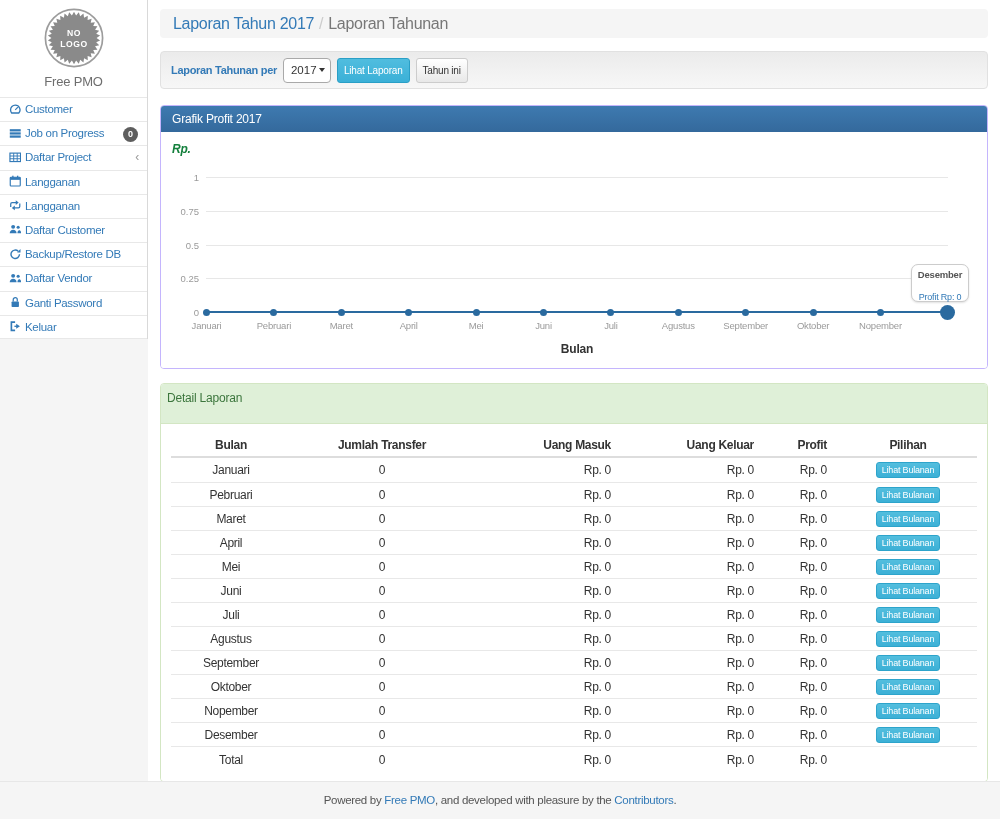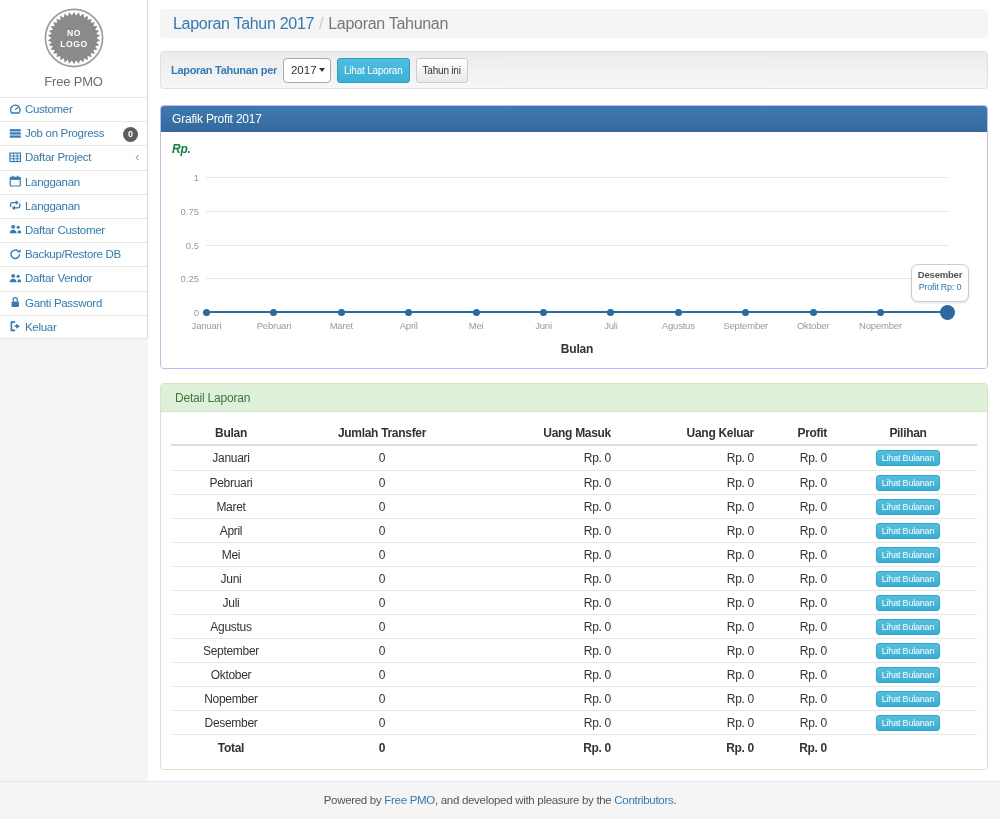--- a/index.html
+++ b/index.html
@@ -39,30 +39,30 @@
   .chart-body { position:relative; height:236px; background:#fff; border-radius:0 0 3px 3px; }
   .rp-label { position:absolute; left:11px; top:10px; font-weight:bold; font-size:12px; color:#15803d;font-style:italic; }
   .gridline { position:absolute; height:1px; background:#e7e7e7; }
   .ytick { position:absolute; left:0; width:38px; text-align:right; font-size:9.5px; color:#9a9a9a; letter-spacing:0; }
   .cline { position:absolute; height:2px; background:#2a6a9f; }
   .dot { position:absolute; border-radius:50%; background:#2a6a9f; }
   .xtick { position:absolute; text-align:center; font-size:9.5px; color:#9a9a9a; letter-spacing:-0.2px; }
   .xlabel { position:absolute; text-align:center; font-weight:bold; font-size:12px; color:#333; }
   .tooltip { position:absolute; background:#fff; border:1px solid #ccc; border-radius:7px; box-shadow:0 1px 2px rgba(0,0,0,.12); text-align:center; padding-top:4px; }
   .tooltip .tt { font-size:9.5px; font-weight:bold; color:#555; letter-spacing:-0.2px; }
-  .tooltip .tv { font-size:9px; color:#337ab7; margin-top:2px; letter-spacing:-0.2px; }
+  .tooltip .tv { font-size:9px; color:#337ab7; margin-top:12px; letter-spacing:-0.2px; }
 
   .panel-success { margin-top:14px; border:1px solid #d3e6c3; border-radius:4px; }
-  .panel-success .ph { height:28px; line-height:28px; padding-left:14px; color:#3c763d; font-size:12px; letter-spacing:-0.2px; background:#dff0d8; border-bottom:1px solid #d3e6c3; border-radius:3px 3px 0 0; }
+  .panel-success .ph { height:40px; line-height:28px; padding-left:6px; color:#3c763d; font-size:12px; letter-spacing:-0.2px; background:#dff0d8; border-bottom:1px solid #d3e6c3; border-radius:3px 3px 0 0; }
   .table-body { background:#fff; padding:10px 10px 9px; border-radius:0 0 3px 3px; }
   .trow { display:flex; align-items:center; font-size:12px; letter-spacing:-0.3px; color:#333; }
   .trow.head { height:24px; font-weight:bold; border-bottom:2px solid #ddd; }
   .trow.data { height:24px; }
   .trow.data + .trow.data, .trow.total { border-top:1px solid #e8e8e8; }
-  .trow.total { height:26px; font-weight:bold; }
+  .trow.total { height:26px; font-weight:normal; }
   .tc { flex:none; }
   .tc.c { text-align:center; }
   .tc.r { text-align:right; padding-right:12px; }
   .btn-xs { display:inline-block; height:16px; line-height:14px; padding:0 5px; font-size:9px; letter-spacing:-0.2px; border-radius:3px; background:linear-gradient(#53bede,#3cb0d6); border:1px solid #2da4cb; color:#fff; cursor:pointer; }
 
   .footer { position:absolute; left:0; top:781px; width:1000px; height:38px; background:#f5f5f5; border-top:1px solid #e7e7e7; text-align:center; line-height:36px; font-size:11.5px; letter-spacing:-0.3px; color:#555; }
   .footer a { color:#337ab7; }
 </style>
 </head>
 <body>

